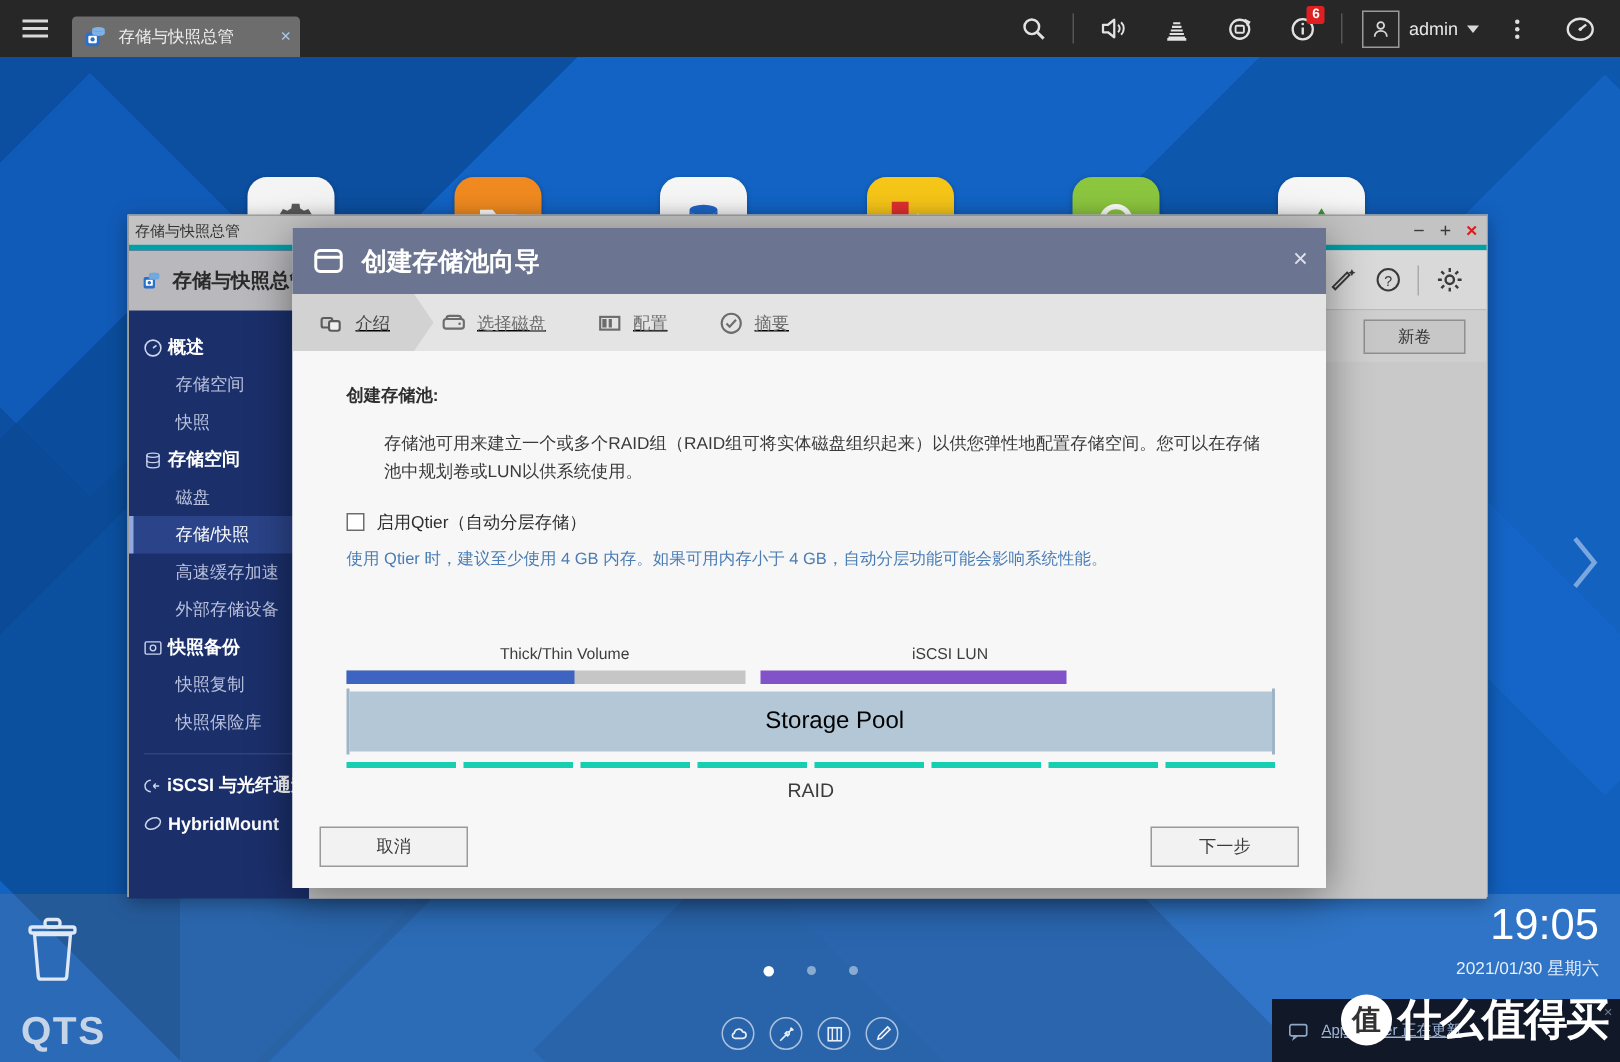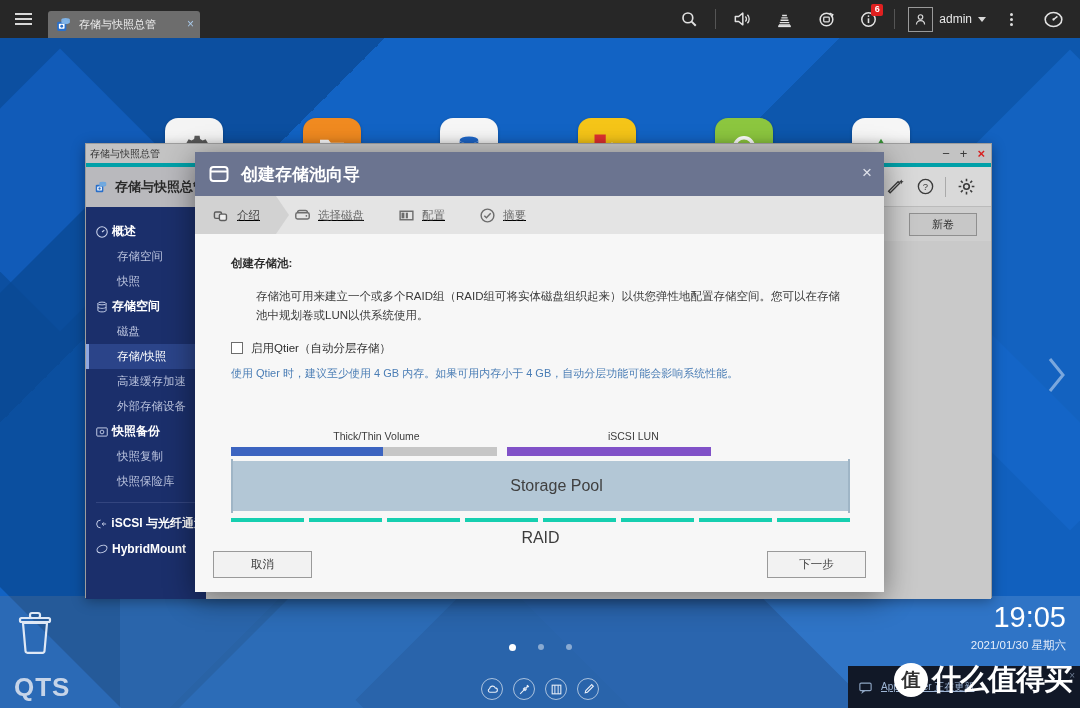--- a/index.html
+++ b/index.html
@@ -138,25 +138,25 @@
   
   .diagram { position: absolute; left: 36px; right: 34px; top: 196px; }
   .dia-labels { display: flex; font-size: 10.5px; color: #3c3c3c; padding: 0 0 5px 0; }
   .dia-lbl-a { width: 47%; text-align: center; }
   .dia-lbl-b { width: 36%; text-align: center; }
   .dia-bars { display: flex; gap: 10px; height: 9px; margin-bottom: 3px; }
   .bar-vol { width: 43%; background: #c6c6c6; position: relative; }
   .bar-vol-fill { position: absolute; left: 0; top: 0; bottom: 0; width: 57%; background: #3c64c0; }
   .bar-lun { width: 33%; background: #8152c8; }
   .pool-wrap { border-left: 2px solid #9fb5c6; border-right: 2px solid #9fb5c6; padding: 2px 0; }
-  .pool-box { height: 50px; background: #b3c7d6; display: flex; align-items: center;
-    justify-content: center; font-size: 16px; color: #404040; padding-left: 32px; }
+  .pool-box { height: 40px; background: #b3c7d6; display: flex; align-items: center;
+    justify-content: center; font-size: 16px; color: #000000; padding-left: 32px; }
   .raid-row { display: flex; gap: 5px; margin-top: 5px; }
   .raid-seg { flex: 1; height: 4px; background: #16cfb0; }
-  .raid-lbl { text-align: center; font-size: 16px; color: #3c3c3c; margin-top: 7px; }
+  .raid-lbl { text-align: center; font-size: 13px; color: #3c3c3c; margin-top: 7px; }
 
   .dlg-footer { position: absolute; left: 0; right: 0; bottom: 0; height: 56px;
     display: flex; align-items: center; justify-content: space-between; padding: 0 18px; }
   .dbtn { background: #f2f2f2; border: 1px solid #9a9a9a; font-size: 11.5px; color: #3b3b3b;
     padding: 5px 0; width: 99px; text-align: center; cursor: pointer; }
 
   
   .page-chevron { position: absolute; right: 12px; top: 355px; z-index: 8; cursor: pointer; opacity: .55; }
 
   

